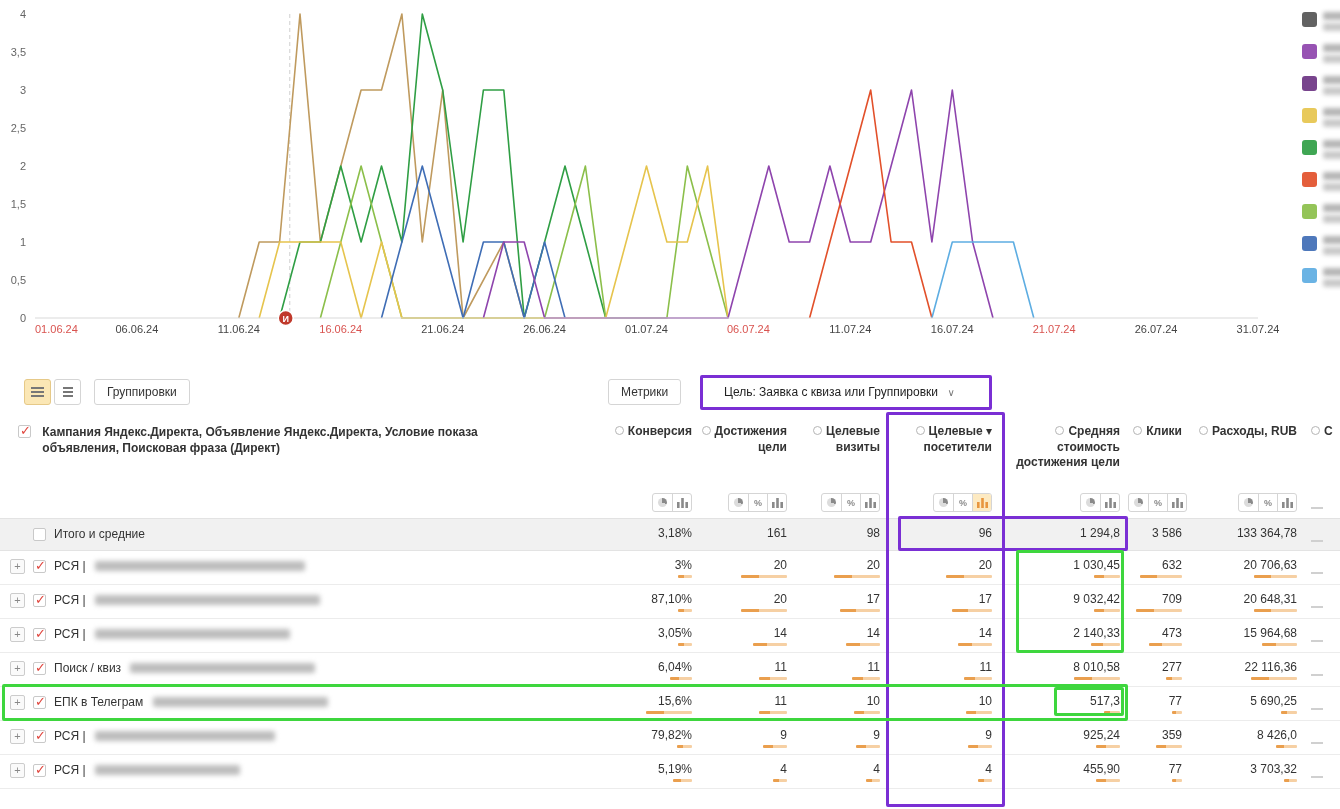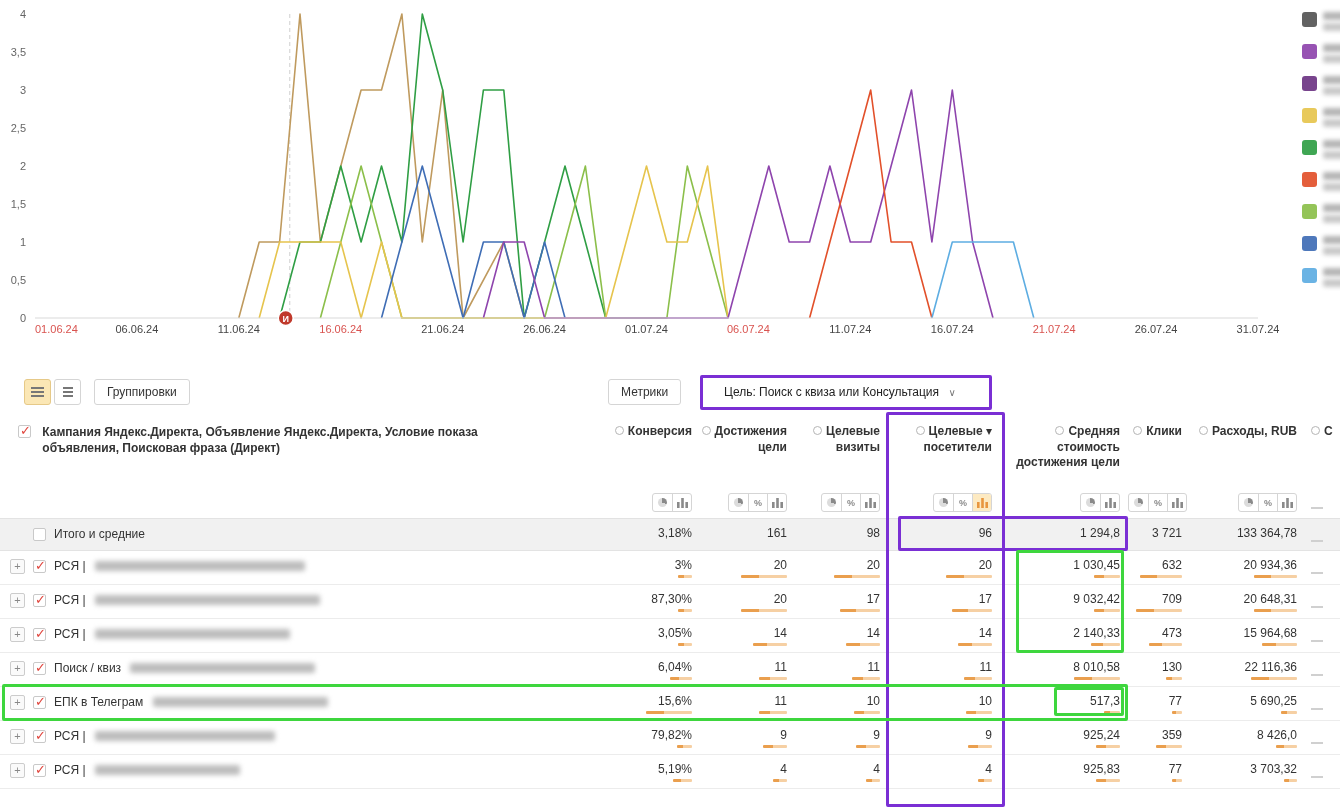--- a/index.html
+++ b/index.html
@@ -202,21 +202,21 @@
       <button class="vbtn active">
         <span class="i-rows"></span>
       </button>
       <button class="vbtn">
         <span class="i-rows tree"></span>
       </button>
     </div>
     <button class="btn btn-groupings">Группировки</button>
     <button class="btn btn-metrics">Метрики</button>
     <div class="goal-select">
-      <span>Цель: Поиск с квиза или Консультация</span>
+      <span>Цель: Заявка с квиза или Группировки</span>
       <span class="caret">∨</span>
     </div>
   </div>
 
   <table class="report-table">
     <colgroup>
       <col style="width:588px">
         <col style="width:112px">
         <col style="width:95px">
         <col style="width:93px">
@@ -350,21 +350,21 @@
           <td class="val-td">
             <div class="num">98</div>
           </td>
           <td class="val-td">
             <div class="num">96</div>
           </td>
           <td class="val-td">
             <div class="num">1 294,8</div>
           </td>
           <td class="val-td">
-            <div class="num">3 721</div>
+            <div class="num">3 586</div>
           </td>
           <td class="val-td">
             <div class="num">133 364,78</div>
           </td>
           <td class="cut-td"><span class="dash"></span></td>
         </tr>
         <tr class="data-row">
           <td class="name-td"><span class="exp"></span><span class="cb checked"></span><span class="rlabel">РСЯ | </span><span class="blur" style="width: 210px;"></span></td>
           <td class="val-td">
             <div class="num">3%</div>
@@ -384,29 +384,29 @@
           </td>
           <td class="val-td">
             <div class="num">1 030,45</div>
             <div class="bar" style="width: 26px;"></div>
           </td>
           <td class="val-td">
             <div class="num">632</div>
             <div class="bar" style="width: 42px;"></div>
           </td>
           <td class="val-td">
-            <div class="num">20 934,36</div>
+            <div class="num">20 706,63</div>
             <div class="bar" style="width: 43px;"></div>
           </td>
           <td class="cut-td"><span class="dash"></span></td>
         </tr>
         <tr class="data-row">
           <td class="name-td"><span class="exp"></span><span class="cb checked"></span><span class="rlabel">РСЯ | </span><span class="blur" style="width: 225px;"></span></td>
           <td class="val-td">
-            <div class="num">87,30%</div>
+            <div class="num">87,10%</div>
             <div class="bar" style="width: 14px;"></div>
           </td>
           <td class="val-td">
             <div class="num">20</div>
             <div class="bar" style="width: 46px;"></div>
           </td>
           <td class="val-td">
             <div class="num">17</div>
             <div class="bar" style="width: 40px;"></div>
           </td>
@@ -476,21 +476,21 @@
           </td>
           <td class="val-td">
             <div class="num">11</div>
             <div class="bar" style="width: 28px;"></div>
           </td>
           <td class="val-td">
             <div class="num">8 010,58</div>
             <div class="bar" style="width: 46px;"></div>
           </td>
           <td class="val-td">
-            <div class="num">130</div>
+            <div class="num">277</div>
             <div class="bar" style="width: 16px;"></div>
           </td>
           <td class="val-td">
             <div class="num">22 116,36</div>
             <div class="bar" style="width: 46px;"></div>
           </td>
           <td class="cut-td"><span class="dash"></span></td>
         </tr>
         <tr class="data-row">
           <td class="name-td"><span class="exp"></span><span class="cb checked"></span><span class="rlabel">ЕПК в Телеграм </span><span class="blur" style="width: 175px;"></span></td>
@@ -568,21 +568,21 @@
           </td>
           <td class="val-td">
             <div class="num">4</div>
             <div class="bar" style="width: 14px;"></div>
           </td>
           <td class="val-td">
             <div class="num">4</div>
             <div class="bar" style="width: 14px;"></div>
           </td>
           <td class="val-td">
-            <div class="num">925,83</div>
+            <div class="num">455,90</div>
             <div class="bar" style="width: 24px;"></div>
           </td>
           <td class="val-td">
             <div class="num">77</div>
             <div class="bar" style="width: 10px;"></div>
           </td>
           <td class="val-td">
             <div class="num">3 703,32</div>
             <div class="bar" style="width: 13px;"></div>
           </td>

